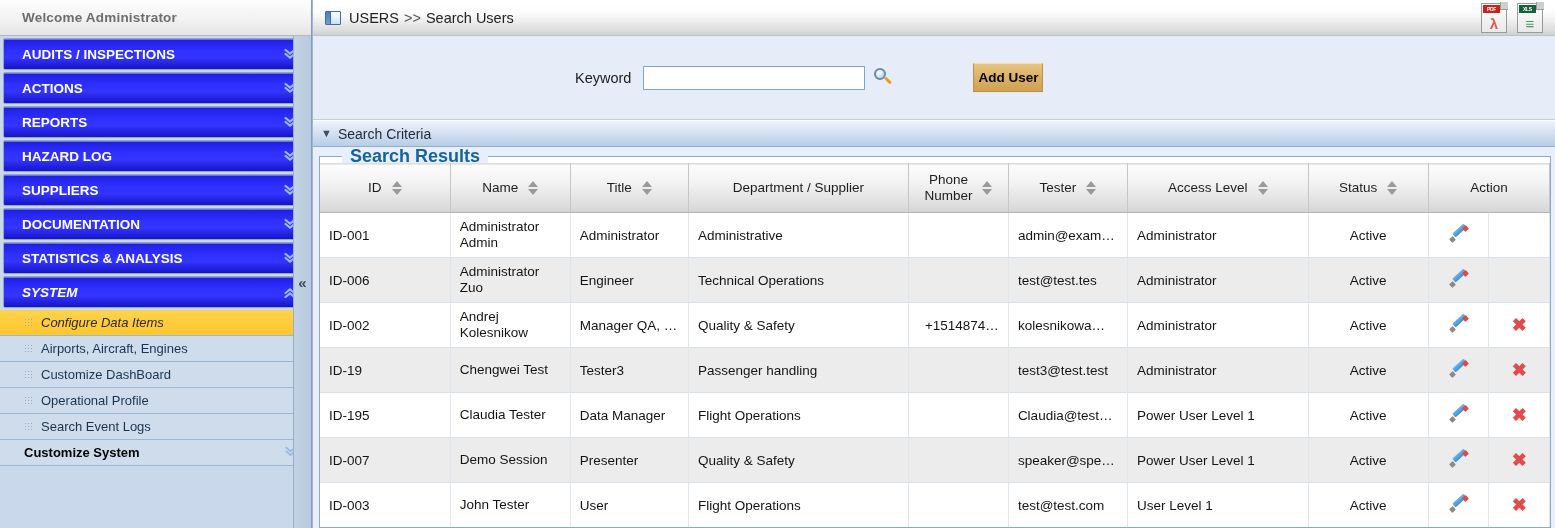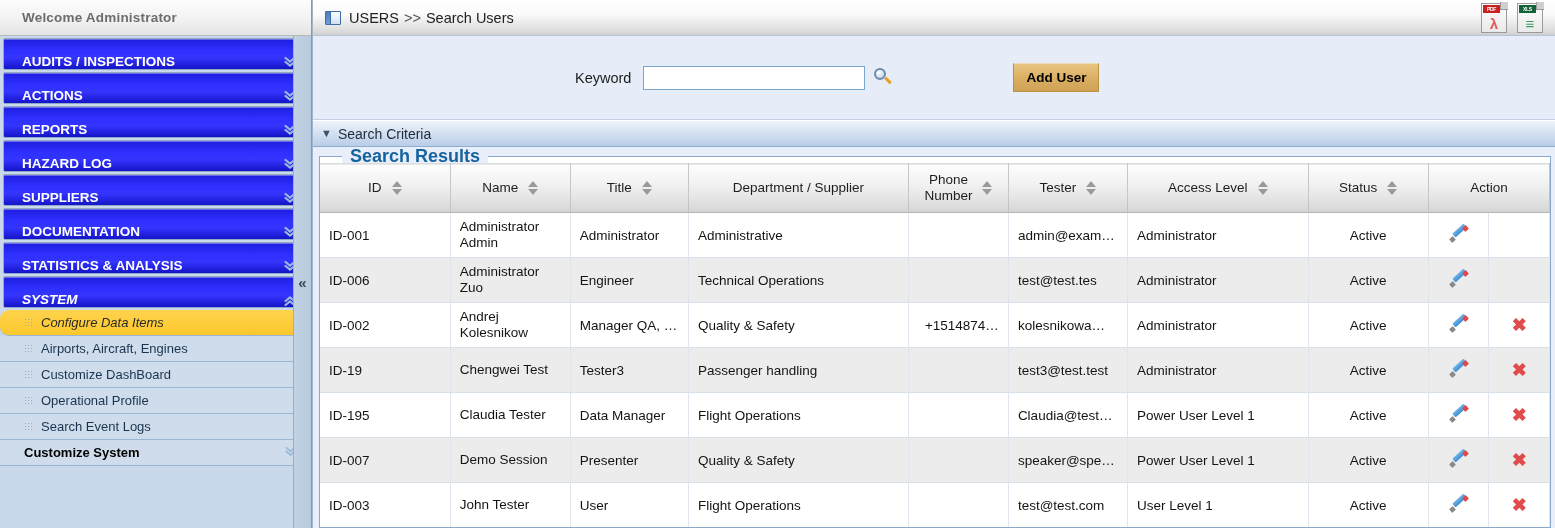--- a/index.html
+++ b/index.html
@@ -30,21 +30,21 @@
     font-size: 13.5px; font-weight: bold; color: #6d6d6d;
     letter-spacing: .2px;
     flex: 0 0 36px;
   }
   .nav-btn {
     height: 32px;
     margin: 2px 4px 2px 3px;
     background: linear-gradient(to bottom, #1e1ee0 0%, #2f2fff 38%, #3535ff 62%, #1414c8 100%);
     border: 1px solid #8fa8c4;
     border-radius: 2px;
-    display: flex; align-items: flex-end;
+    display: flex; align-items: center;
     padding: 0 9px 0 18px;
     color: #ffffff;
     font-size: 13.5px; font-weight: bold;
     position: relative;
     box-shadow: inset 0 1px 0 rgba(255,255,255,.35);
     cursor: pointer;
     flex: 0 0 32px;
   }
   .nav-btn .nav-label { flex: 1; white-space: nowrap; }
   .nav-btn.italic .nav-label { font-style: italic; }
@@ -62,21 +62,20 @@
     display: flex; align-items: center;
     padding-left: 24px;
     font-size: 13px; color: #1a3450;
     cursor: pointer;
     flex: 0 0 26px;
   }
   .sub-item.active {
     background: linear-gradient(to bottom,#ffd34e 0%, #fcc72c 100%);
     font-style: italic;
     color: #2a2a2a;
-    border-radius: 9px;
   }
   .sub-item.bold { font-weight: bold; color: #000; }
   .grip {
     width: 9px; height: 9px; margin-right: 8px;
     display: inline-block;
     background-image:
       radial-gradient(circle, #93a9c0 45%, transparent 46%);
     background-size: 3px 3px;
     opacity: .95;
     flex: 0 0 9px;
@@ -165,26 +164,26 @@
   #kw-search-icon .lens {
     position: absolute; left: 1px; top: 0px; width: 12px; height: 12px;
     border: 2px solid #6d8aa8; border-radius: 50%;
     background: radial-gradient(circle at 35% 30%, #ffffff 0%, #cfe0ef 60%, #a9c4da 100%);
   }
   #kw-search-icon .handle {
     position: absolute; left: 11px; top: 11px; width: 8px; height: 3px;
     background: #e8a020; transform: rotate(45deg); border-radius: 1px;
   }
   #add-user-btn {
-    margin-left: 120px;
+    margin-left: 80px;
     background: linear-gradient(to bottom, #e7c482 0%, #dcb164 48%, #cfa254 100%);
     border: 1px solid #b99343;
     border-top-color: #eddcb6;
     color: #000; font-weight: bold; font-size: 13.5px;
-    padding: 6px 12px; cursor: pointer;
+    padding: 6px 4px; cursor: pointer;
     font-family: "Liberation Sans", sans-serif;
   }
 
   
   #criteria-bar {
     height: 27px; flex: 0 0 27px;
     background: linear-gradient(to bottom, #eef3fb 0%, #d3e0f1 50%, #b9cde6 100%);
     border-bottom: 1px solid #8fadcd;
     border-top: 1px solid #ffffff;
     display: flex; align-items: center;

